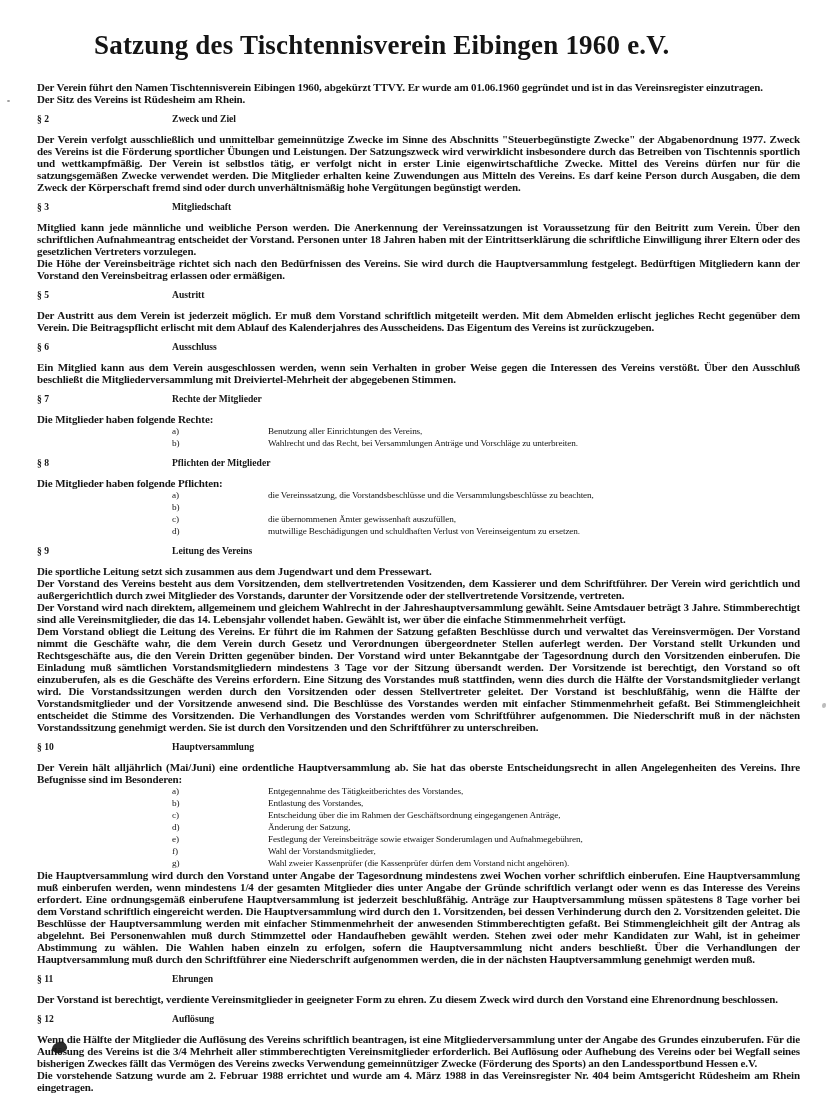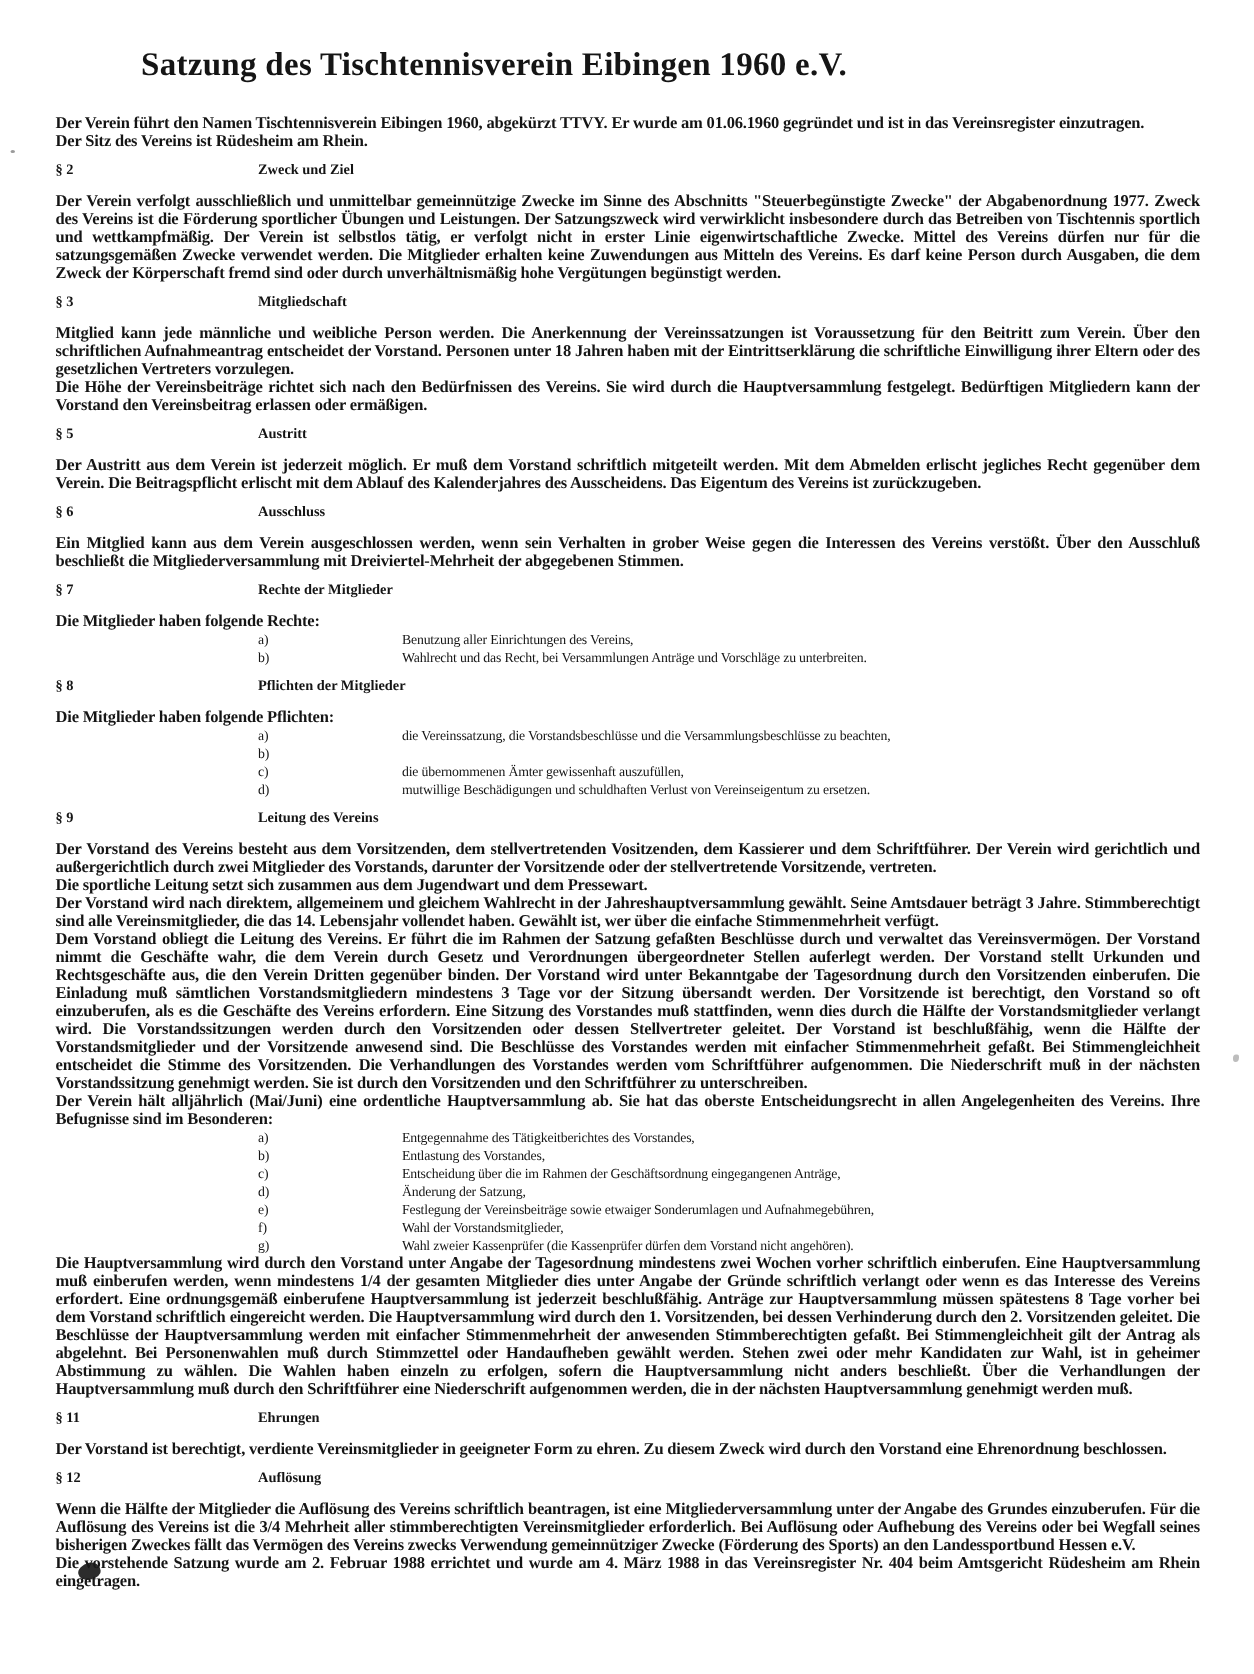--- a/index.html
+++ b/index.html
@@ -3,21 +3,21 @@
 <meta charset="utf-8">
 <style>
   html,body{margin:0;padding:0;}
   body{
     width:836px;height:1116px;background:#ffffff;color:#151515;
     font-family:"Liberation Serif", serif;
     overflow:hidden;position:relative;
   }
   .doc{padding:26px 36px 0 37px;}
   .title{
-    font-size:22px;font-weight:bold;letter-spacing:.2px;
+    font-size:27px;font-weight:bold;letter-spacing:.2px;
     margin:4px 0 20px 57px;white-space:nowrap;
   }
   .sec-head{margin:8px 0 8px 0;font-size:9.6px;font-weight:bold;line-height:12px;}
   .sec-num{display:inline-block;width:135px;}
   p.body{
     margin:0;font-size:11px;line-height:12px;text-align:justify;
     letter-spacing:-0.12px;
     font-weight:bold;
   }
   .list{margin:0;}
@@ -92,26 +92,27 @@
             <span class="li-text">die übernommenen Ämter gewissenhaft auszufüllen,</span>
           </div>
           <div class="li">
             <span class="li-label">d)</span>
             <span class="li-text">mutwillige Beschädigungen und schuldhaften Verlust von Vereinseigentum zu ersetzen.</span>
           </div>
         </div>
       </section>
       <section class="sec">
         <div class="sec-head"><span class="sec-num">§ 9</span><span class="sec-title">Leitung des Vereins</span></div>
+        <p class="body">Die sportliche Leitung setzt sich zusammen aus dem Jugendwart und dem Pressewart.</p>
         <p class="body">Der Vorstand des Vereins besteht aus dem Vorsitzenden, dem stellvertretenden Vositzenden, dem Kassierer und dem Schriftführer. Der Verein wird gerichtlich und außergerichtlich durch zwei Mitglieder des Vorstands, darunter der Vorsitzende oder der stellvertretende Vorsitzende, vertreten.</p>
-        <p class="body">Die sportliche Leitung setzt sich zusammen aus dem Jugendwart und dem Pressewart.</p>
         <p class="body">Der Vorstand wird nach direktem, allgemeinem und gleichem Wahlrecht in der Jahreshauptversammlung gewählt. Seine Amtsdauer beträgt 3 Jahre. Stimmberechtigt sind alle Vereinsmitglieder, die das 14. Lebensjahr vollendet haben. Gewählt ist, wer über die einfache Stimmenmehrheit verfügt.</p>
         <p class="body">Dem Vorstand obliegt die Leitung des Vereins. Er führt die im Rahmen der Satzung gefaßten Beschlüsse durch und verwaltet das Vereinsvermögen. Der Vorstand nimmt die Geschäfte wahr, die dem Verein durch Gesetz und Verordnungen übergeordneter Stellen auferlegt werden. Der Vorstand stellt Urkunden und Rechtsgeschäfte aus, die den Verein Dritten gegenüber binden. Der Vorstand wird unter Bekanntgabe der Tagesordnung durch den Vorsitzenden einberufen. Die Einladung muß sämtlichen Vorstandsmitgliedern mindestens 3 Tage vor der Sitzung übersandt werden. Der Vorsitzende ist berechtigt, den Vorstand so oft einzuberufen, als es die Geschäfte des Vereins erfordern. Eine Sitzung des Vorstandes muß stattfinden, wenn dies durch die Hälfte der Vorstandsmitglieder verlangt wird. Die Vorstandssitzungen werden durch den Vorsitzenden oder dessen Stellvertreter geleitet. Der Vorstand ist beschlußfähig, wenn die Hälfte der Vorstandsmitglieder und der Vorsitzende anwesend sind. Die Beschlüsse des Vorstandes werden mit einfacher Stimmenmehrheit gefaßt. Bei Stimmengleichheit entscheidet die Stimme des Vorsitzenden. Die Verhandlungen des Vorstandes werden vom Schriftführer aufgenommen. Die Niederschrift muß in der nächsten Vorstandssitzung genehmigt werden. Sie ist durch den Vorsitzenden und den Schriftführer zu unterschreiben.</p>
       </section>
       <section class="sec">
+        <div class="sec-head"><span class="sec-num">§ 10</span><span class="sec-title">Hauptversammlung</span></div>
         <p class="body">Der Verein hält alljährlich (Mai/Juni) eine ordentliche Hauptversammlung ab. Sie hat das oberste Entscheidungsrecht in allen Angelegenheiten des Vereins. Ihre Befugnisse sind im Besonderen:</p>
         <div class="list">
           <div class="li">
             <span class="li-label">a)</span>
             <span class="li-text">Entgegennahme des Tätigkeitberichtes des Vorstandes,</span>
           </div>
           <div class="li">
             <span class="li-label">b)</span>
             <span class="li-text">Entlastung des Vorstandes,</span>
           </div>

